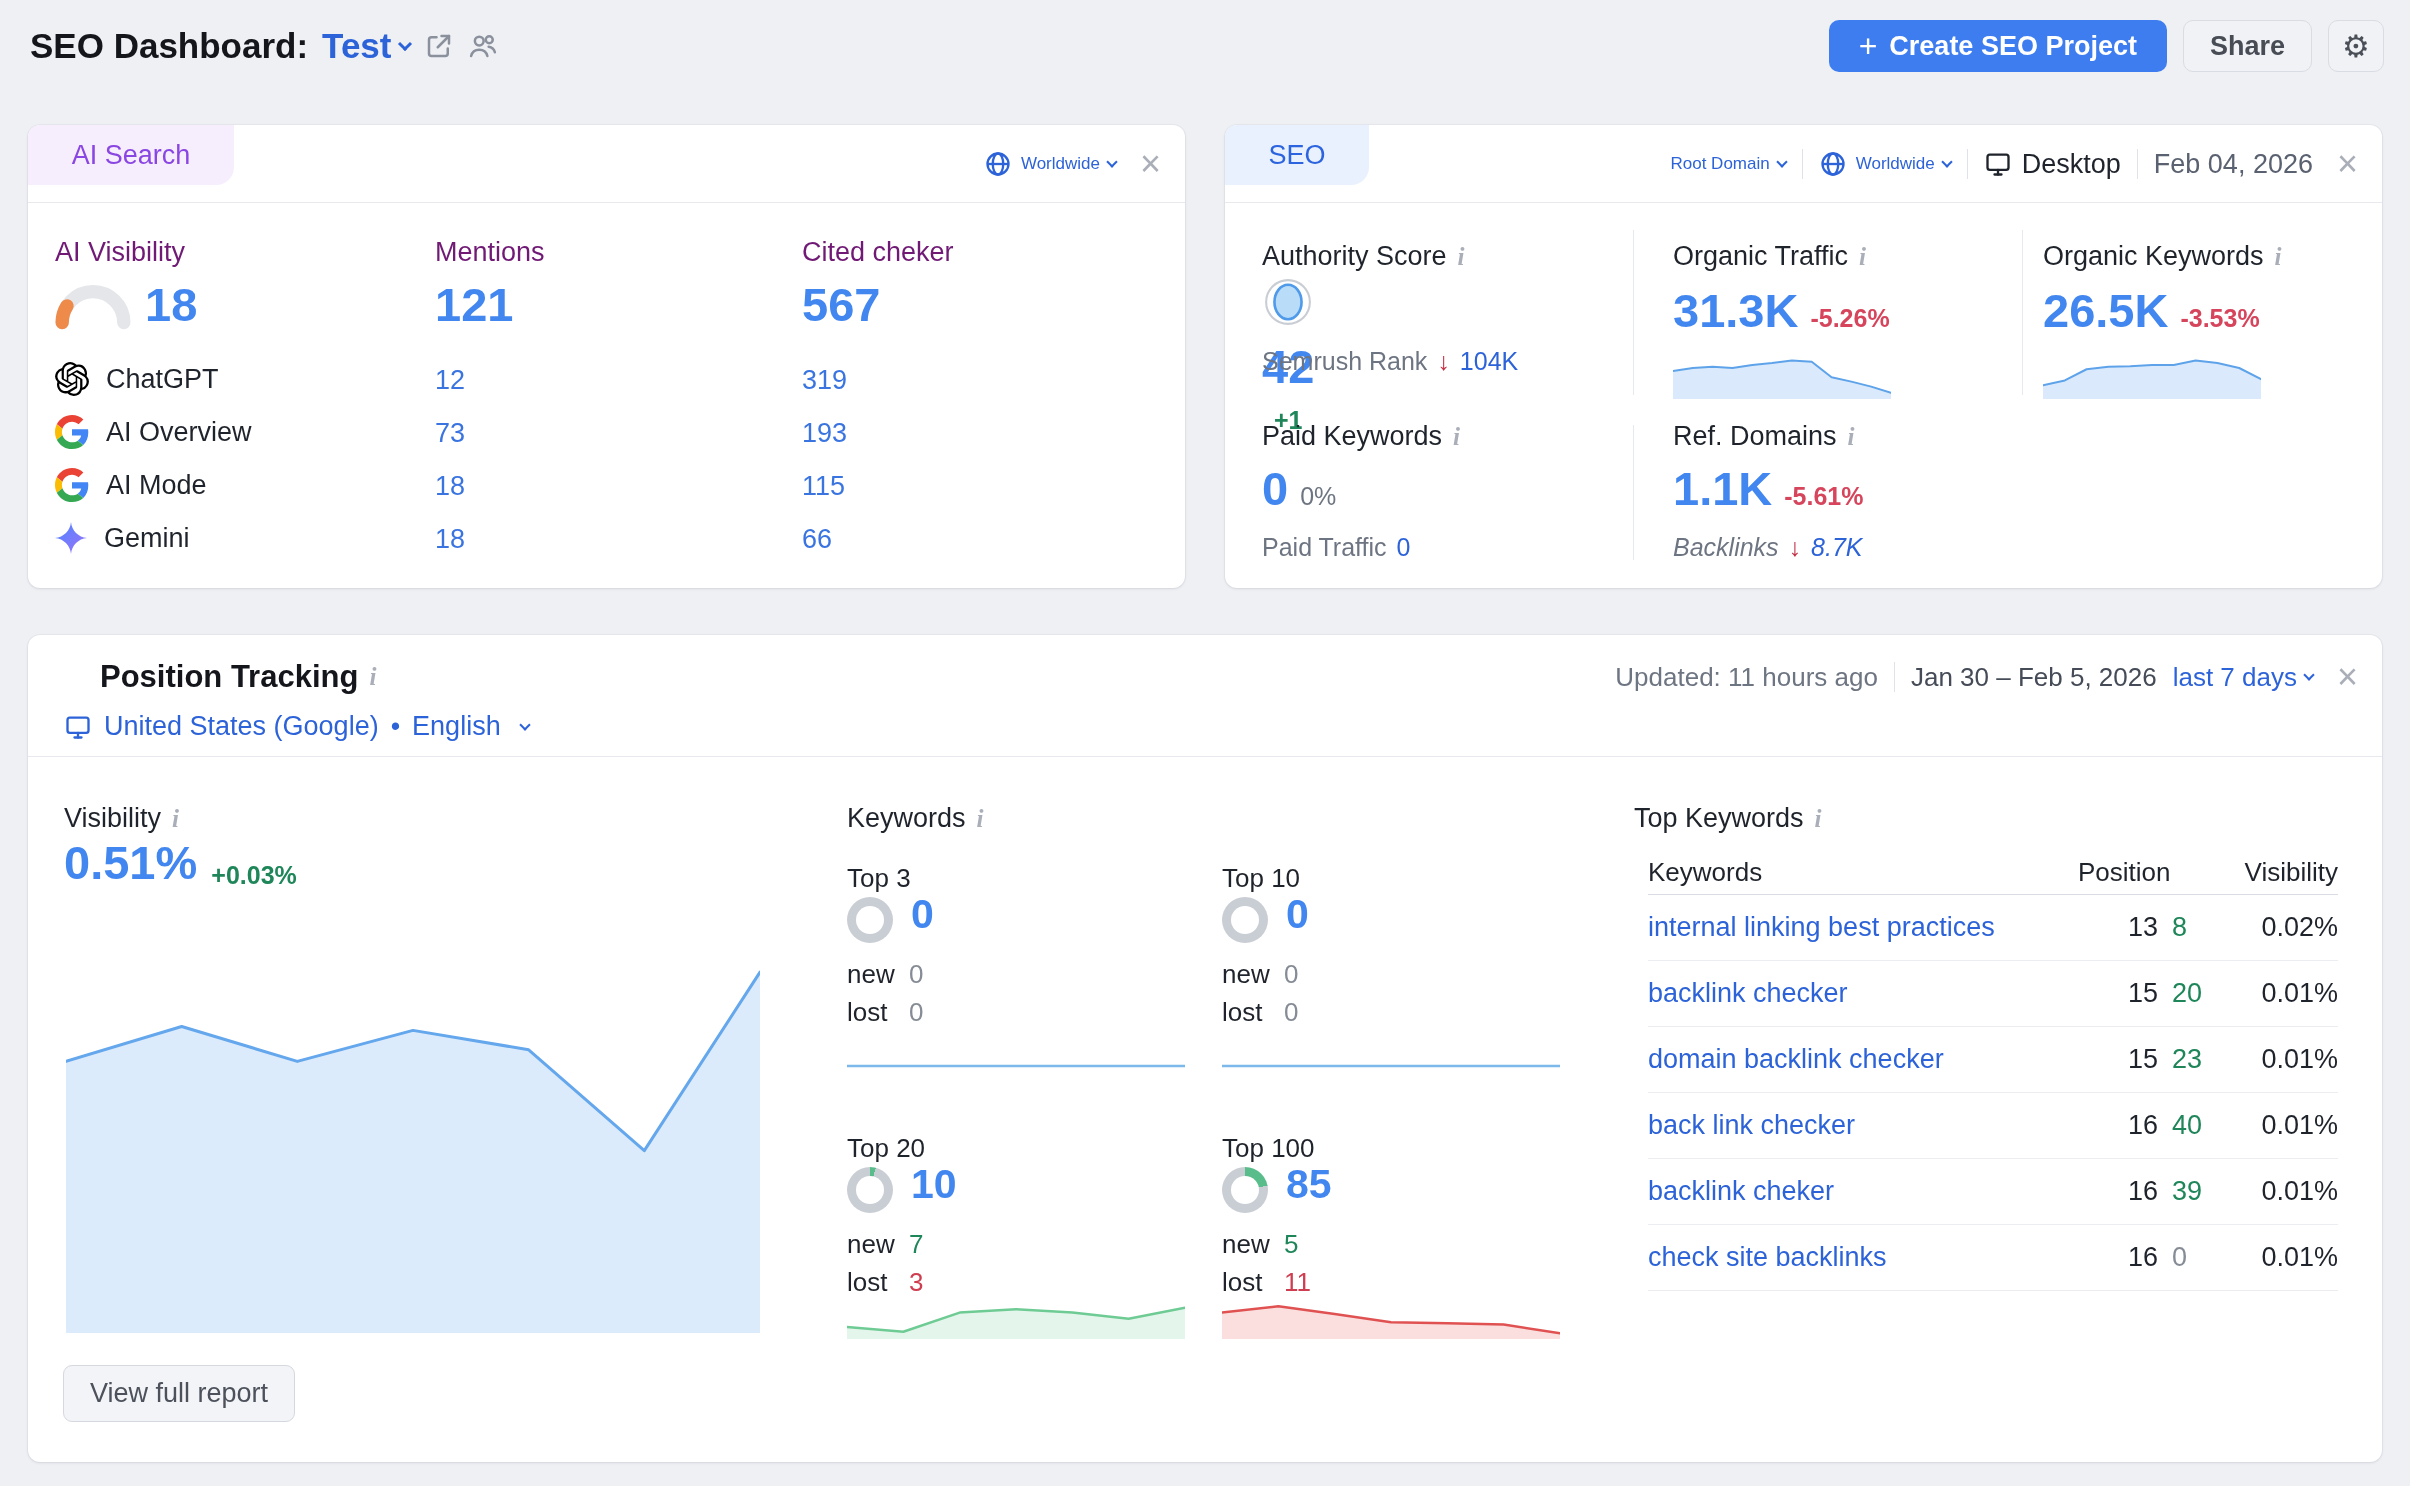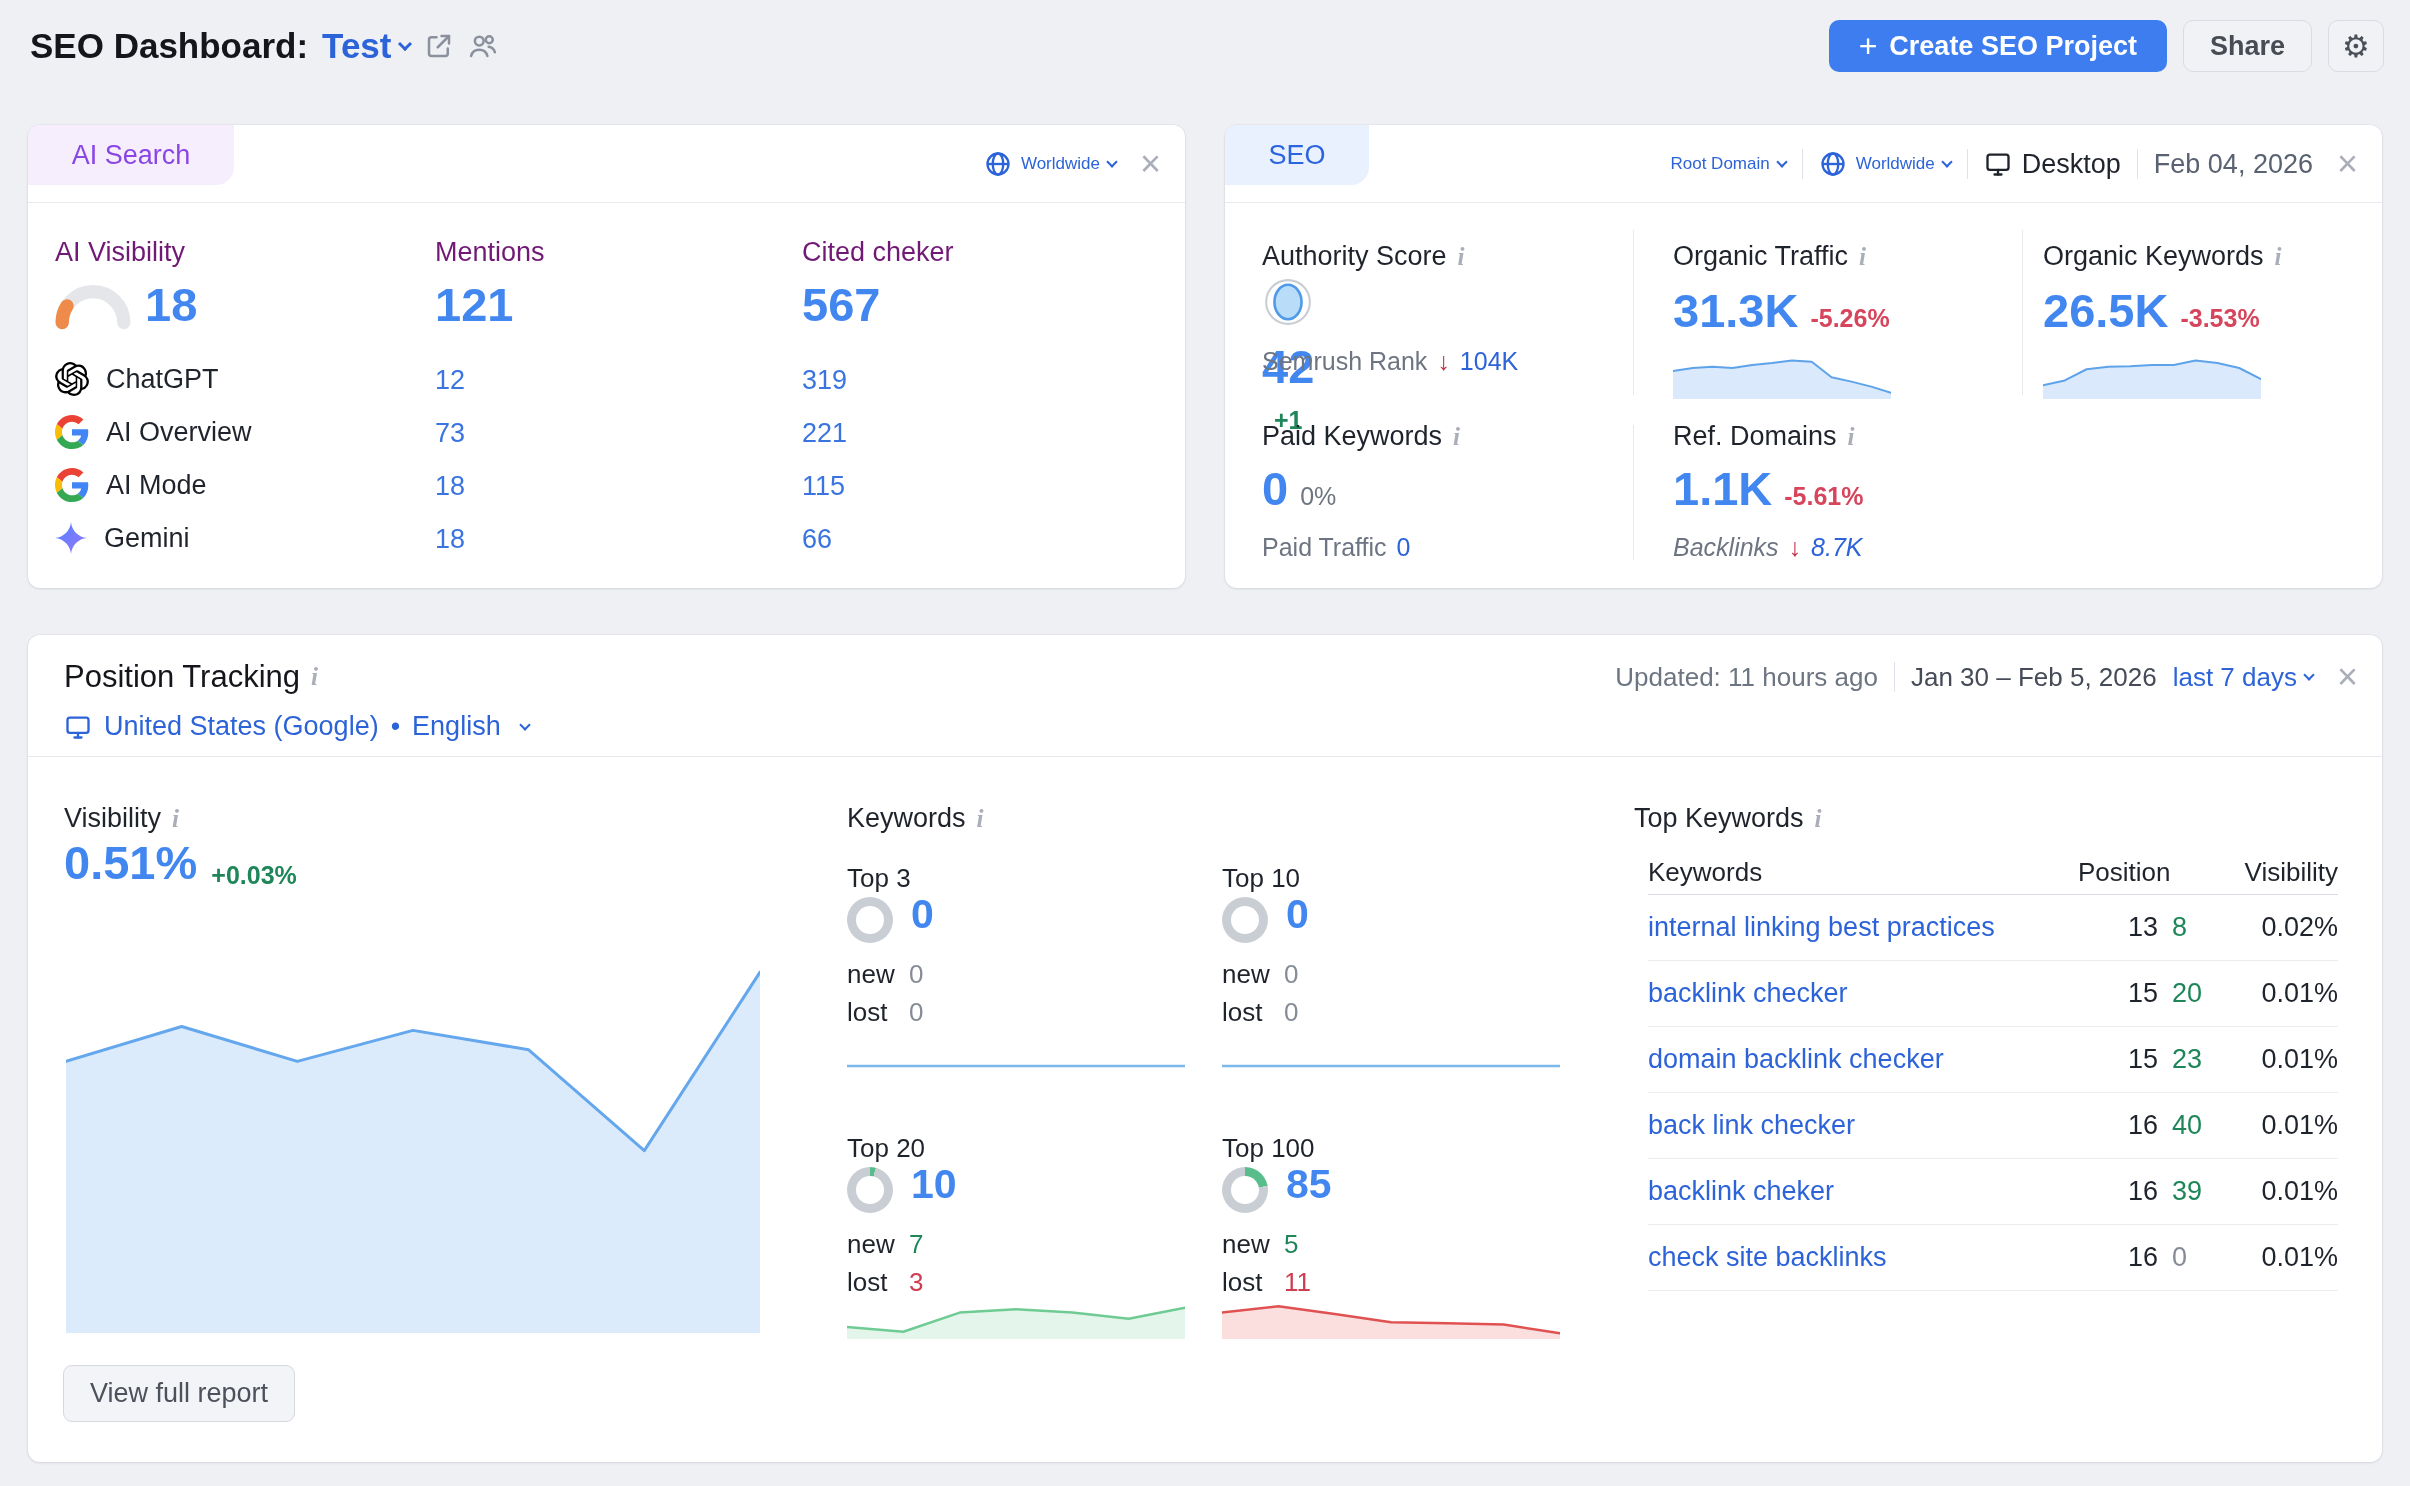--- a/index.html
+++ b/index.html
@@ -70,21 +70,21 @@
   .delta-gray { font-size:25px; color:#6e7582; }
   .sub-row { position:absolute; display:flex; align-items:center; gap:10px; font-size:25px; color:#6e7582; }
   .sub-link { color:#2d63d8; cursor:pointer; }
   .red-arrow { color:#c43046; font-size:25px; }
   .spark { position:absolute; display:block; }
   .dark-item { display:flex; align-items:center; gap:10px; color:#1f232b; font-size:27px; }
   .date-label { color:#5a6170; font-size:27px; }
   
   .pt-head { position:absolute; left:0; top:0; right:0; height:122px; border-bottom:1px solid #e7e9ee; }
   .pt-title-row { position:absolute; left:36px; top:24px; display:flex; align-items:center; }
-  .pt-title { font-size:31px; font-weight:400; color:#14161c; }
+  .pt-title { font-size:31px; font-weight:700; color:#14161c;margin-left:36px; }
   .pt-controls { position:absolute; right:24px; top:24px; display:flex; align-items:center; gap:16px; }
   .pt-updated { font-size:26px; color:#6e7582; }
   .pt-range { font-size:26px; color:#454b57; }
   .pt-target-row { position:absolute; left:36px; top:76px; display:flex; align-items:center; gap:12px;
     color:#2d63d8; font-size:27px; cursor:pointer; }
   .sec-title { position:absolute; top:168px; font-size:27px; color:#1f232b; display:flex; align-items:center; }
   .vis-value-row { position:absolute; left:36px; top:200px; display:flex; align-items:flex-end; gap:14px; }
   .btn-report { position:absolute; left:35px; top:730px; background:#f3f4f7; border:1px solid #d5d8df;
     border-radius:9px; padding:12px 26px; font-size:27px; color:#4c515b; font-family:inherit; cursor:pointer; }
   .kb { position:absolute; width:338px; height:256px; }
@@ -184,21 +184,21 @@
   <div class="engine-row" style="left:27px; top:285px;">
     <svg width="34" height="34" viewBox="0 0 48 48">
         <path fill="#EA4335" d="M24 9.5c3.54 0 6.71 1.22 9.21 3.6l6.85-6.85C35.9 2.38 30.47 0 24 0 14.62 0 6.51 5.38 2.56 13.22l7.98 6.19C12.43 13.72 17.74 9.5 24 9.5z"></path>
         <path fill="#4285F4" d="M46.98 24.55c0-1.57-.15-3.09-.38-4.55H24v9.02h12.94c-.58 2.96-2.26 5.48-4.78 7.18l7.73 6c4.51-4.18 7.09-10.36 7.09-17.65z"></path>
         <path fill="#FBBC05" d="M10.53 28.59c-.48-1.45-.76-2.99-.76-4.59s.27-3.14.76-4.59l-7.98-6.19C.92 16.46 0 20.12 0 24c0 3.88.92 7.54 2.56 10.78l7.97-6.19z"></path>
         <path fill="#34A853" d="M24 48c6.48 0 11.93-2.13 15.89-5.81l-7.73-6c-2.15 1.45-4.92 2.3-8.16 2.3-6.26 0-11.57-4.22-13.47-9.91l-7.98 6.19C6.51 42.62 14.62 48 24 48z"></path>
       </svg>
     <span class="engine-name">AI Overview</span>
   </div>
   <span class="engine-num" style="left:407px; top:293px;">73</span>
-  <span class="engine-num" style="left:774px; top:293px;">221</span>
+  <span class="engine-num" style="left:774px; top:293px;">193</span>
 
   <div class="engine-row" style="left:27px; top:338px;">
     <svg width="34" height="34" viewBox="0 0 48 48">
         <path fill="#EA4335" d="M24 9.5c3.54 0 6.71 1.22 9.21 3.6l6.85-6.85C35.9 2.38 30.47 0 24 0 14.62 0 6.51 5.38 2.56 13.22l7.98 6.19C12.43 13.72 17.74 9.5 24 9.5z"></path>
         <path fill="#4285F4" d="M46.98 24.55c0-1.57-.15-3.09-.38-4.55H24v9.02h12.94c-.58 2.96-2.26 5.48-4.78 7.18l7.73 6c4.51-4.18 7.09-10.36 7.09-17.65z"></path>
         <path fill="#FBBC05" d="M10.53 28.59c-.48-1.45-.76-2.99-.76-4.59s.27-3.14.76-4.59l-7.98-6.19C.92 16.46 0 20.12 0 24c0 3.88.92 7.54 2.56 10.78l7.97-6.19z"></path>
         <path fill="#34A853" d="M24 48c6.48 0 11.93-2.13 15.89-5.81l-7.73-6c-2.15 1.45-4.92 2.3-8.16 2.3-6.26 0-11.57-4.22-13.47-9.91l-7.98 6.19C6.51 42.62 14.62 48 24 48z"></path>
       </svg>
     <span class="engine-name">AI Mode</span>
   </div>

